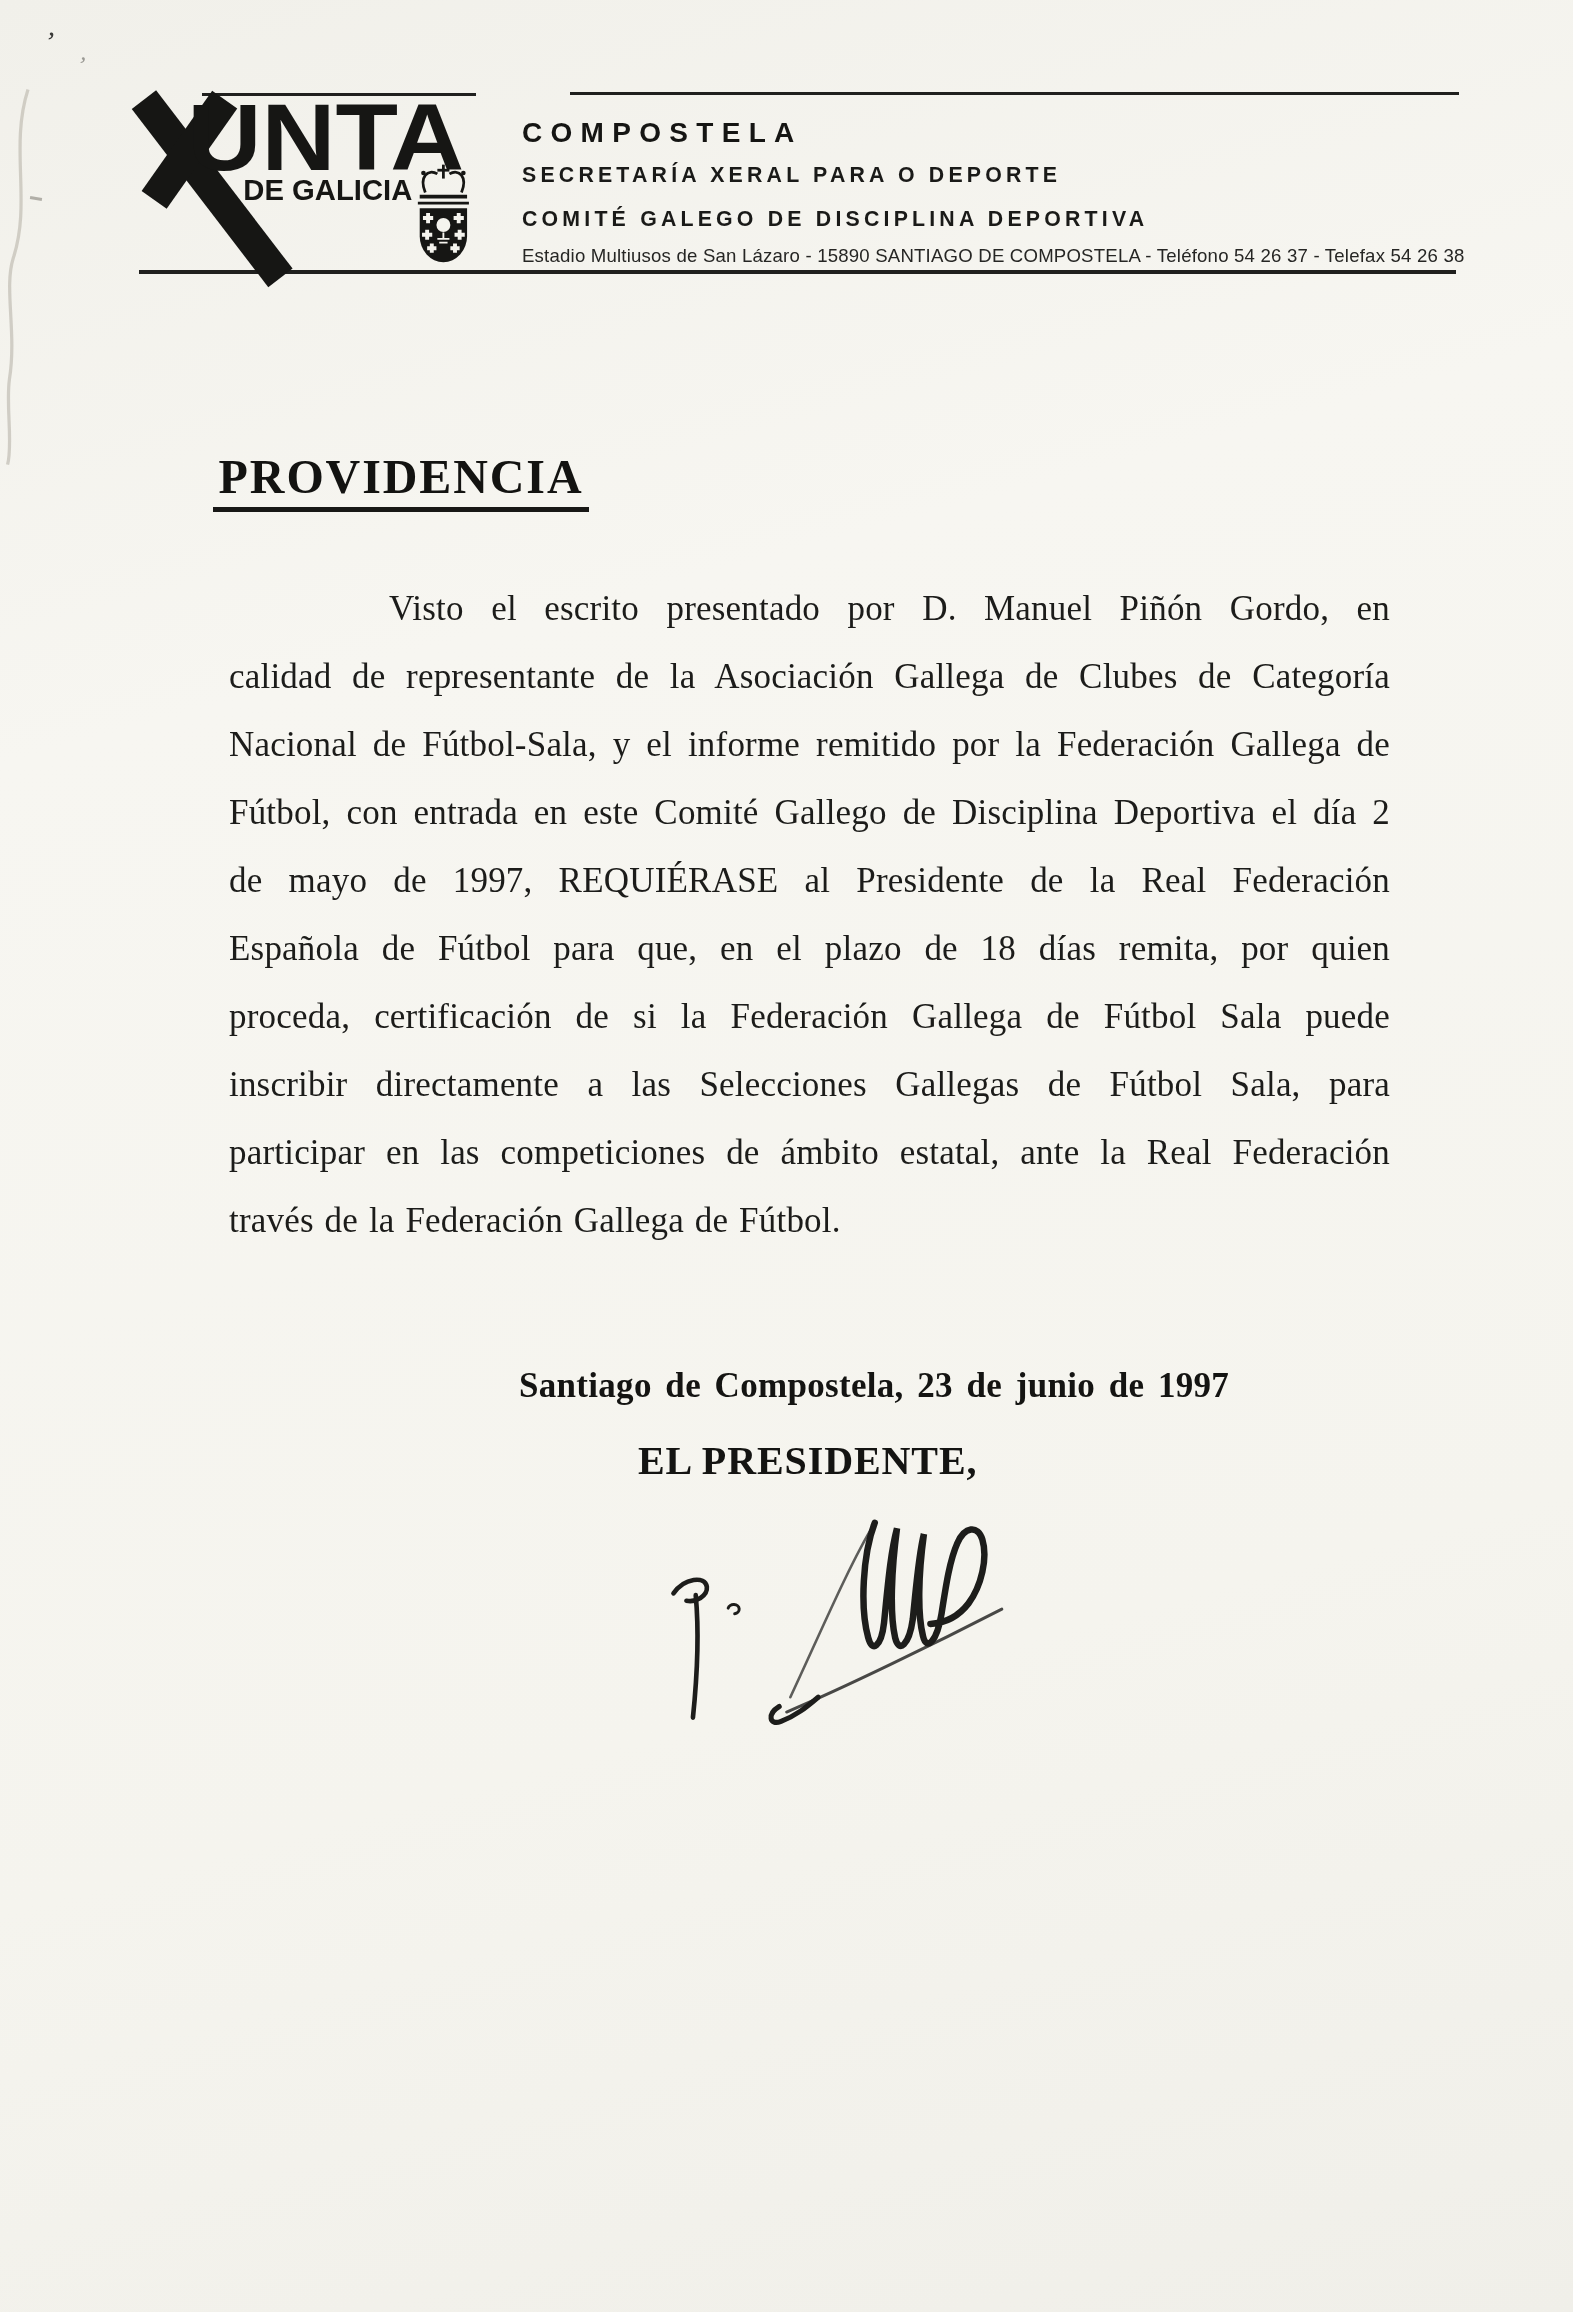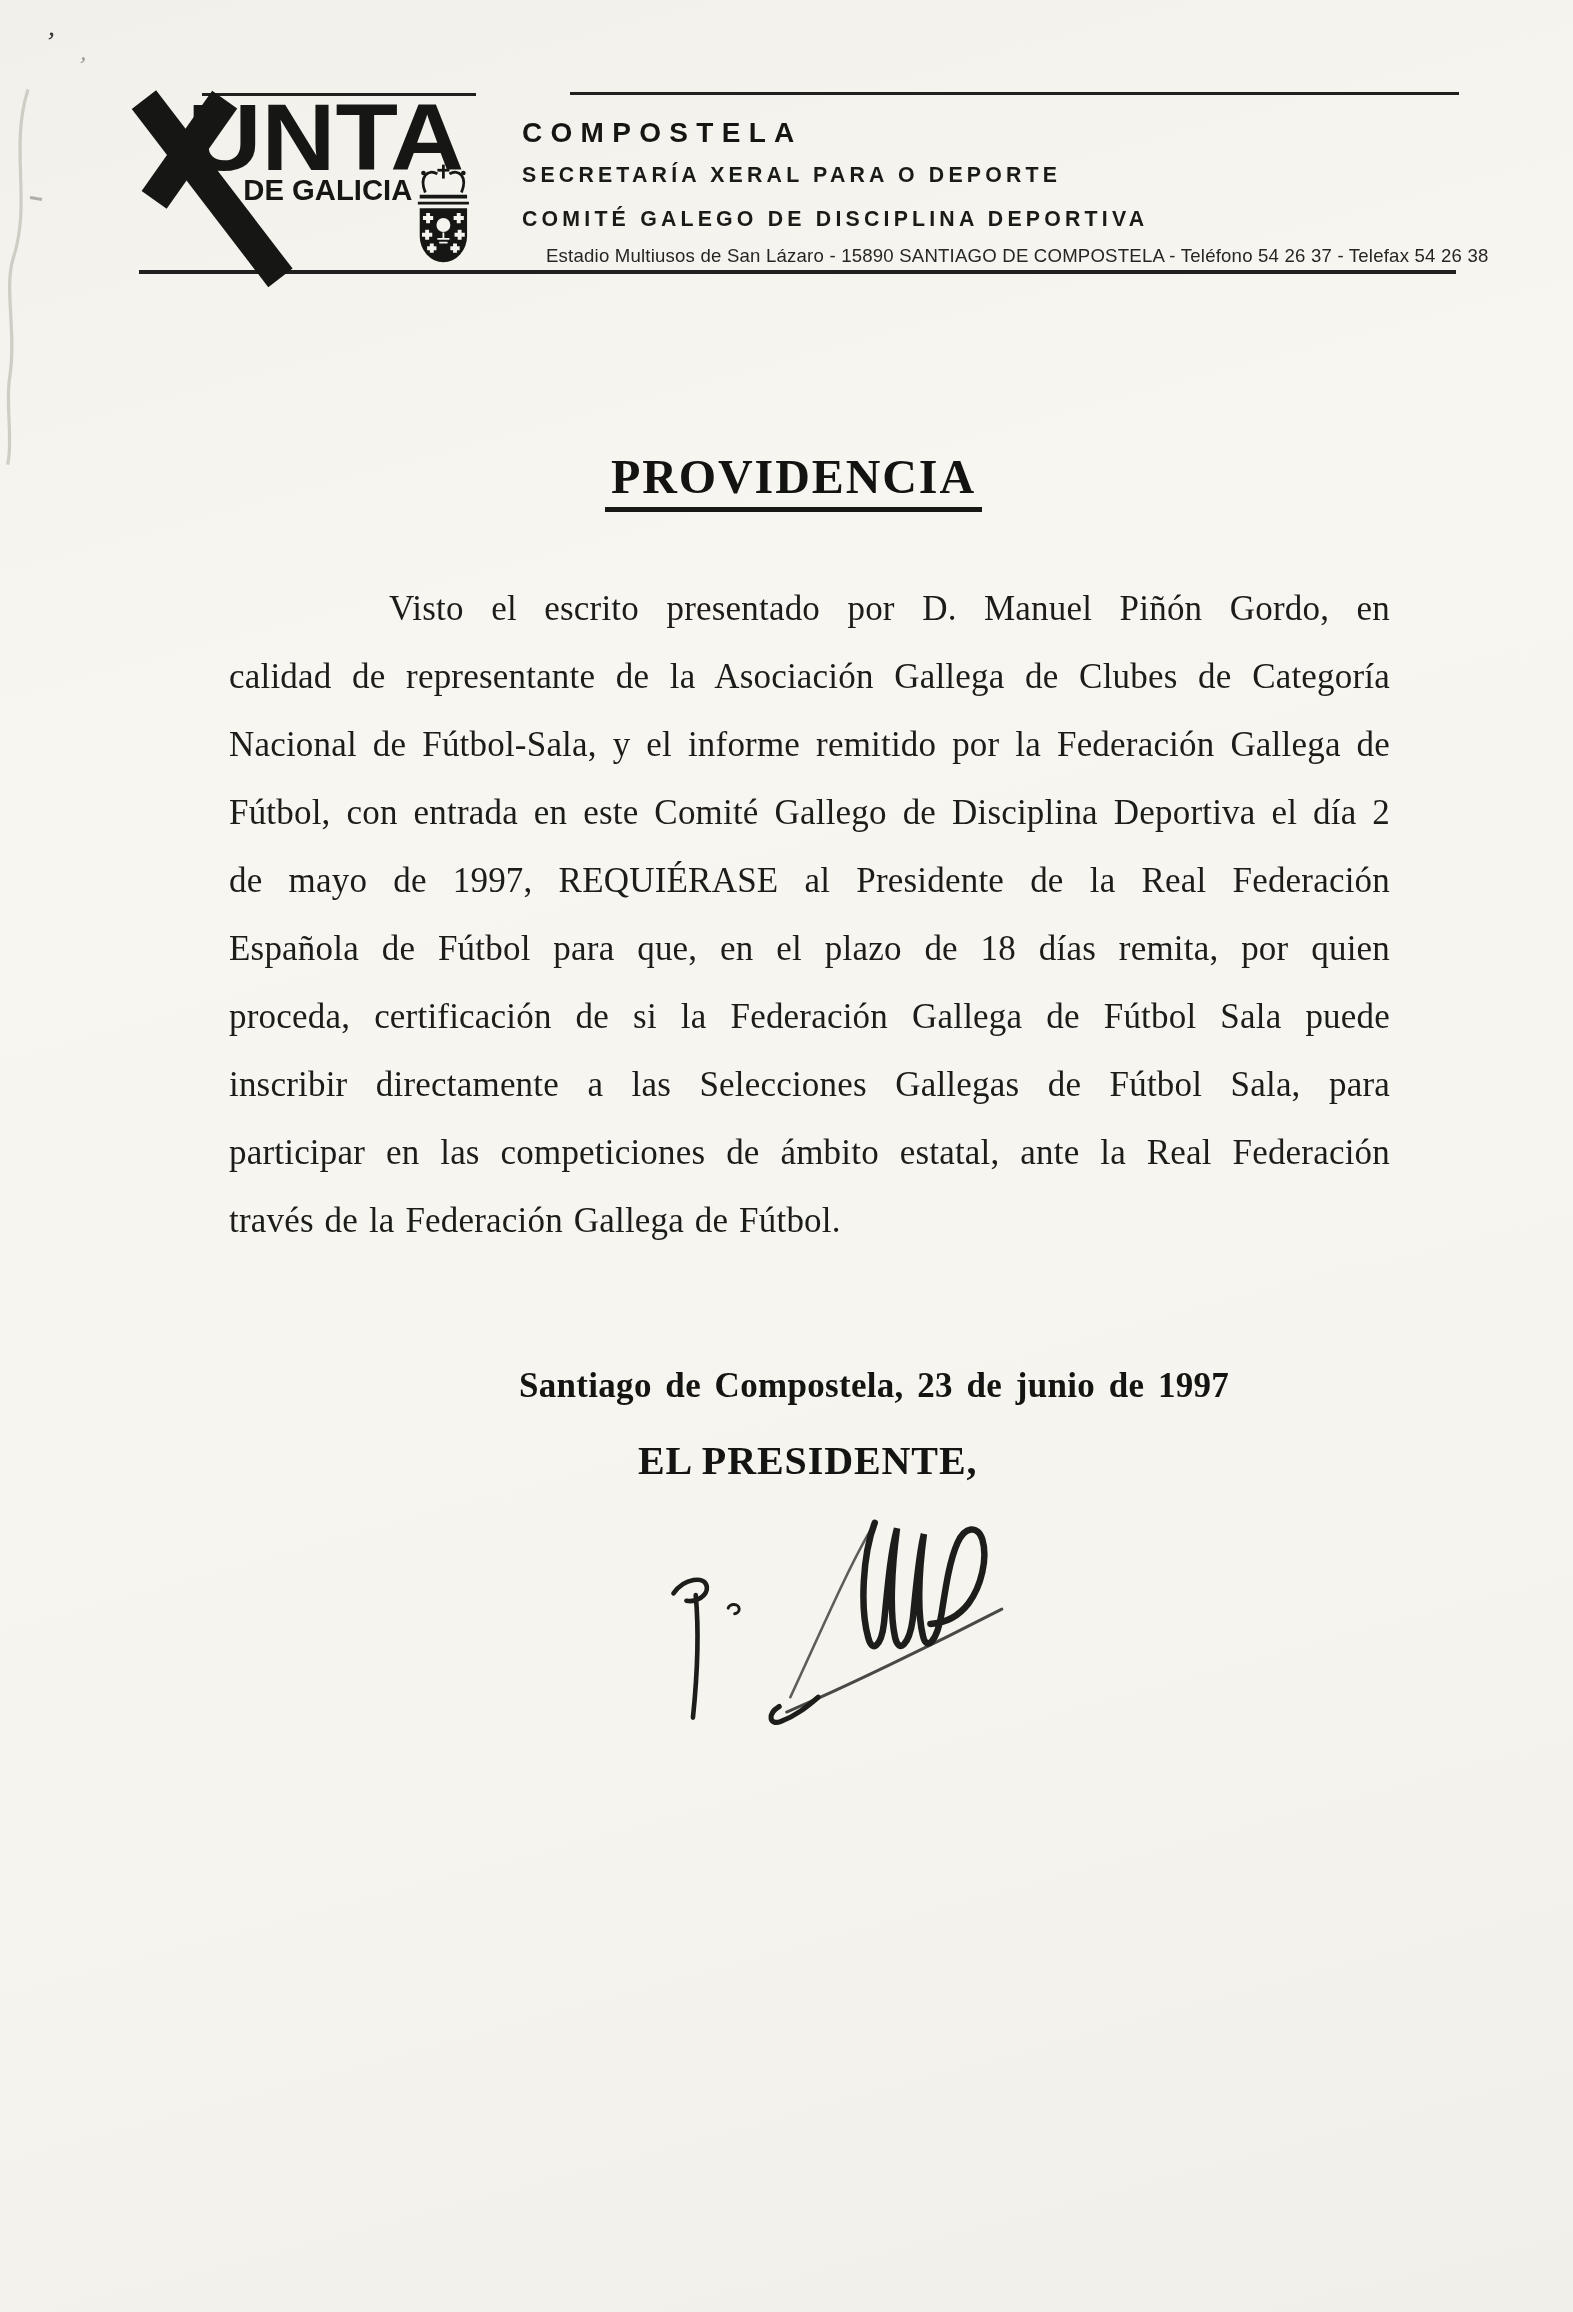--- a/index.html
+++ b/index.html
@@ -33,25 +33,24 @@
     font-size:21.3px;font-weight:bold;letter-spacing:4.2px;color:#1a1a18;
     white-space:nowrap;
   }
   .sub1{left:522px;top:163px;}
   .sub2{left:522px;top:207px;}
   .address{
     left:522px;top:245px;
     font-family:"Liberation Sans",sans-serif;
     font-size:18.6px;font-weight:normal;letter-spacing:0.2px;color:#262624;
     white-space:nowrap;
-    margin-left:24px;
   }
 
   
-  .title-wrap{left:213px;top:449px;width:1161px;text-align:center;}
+  .title-wrap{left:213px;top:449px;width:1161px;}
   .title{
     display:inline-block;
     font-size:48px;font-weight:bold;letter-spacing:1.9px;
     border-bottom:5.6px solid #181816;
     padding:0 5.6px 2.8px 5.6px;
     color:#131311;
   }
   .body-block{left:213px;top:575px;width:1161px;margin-left:16px;}
   .body-line{
     font-size:35px;line-height:68px;

